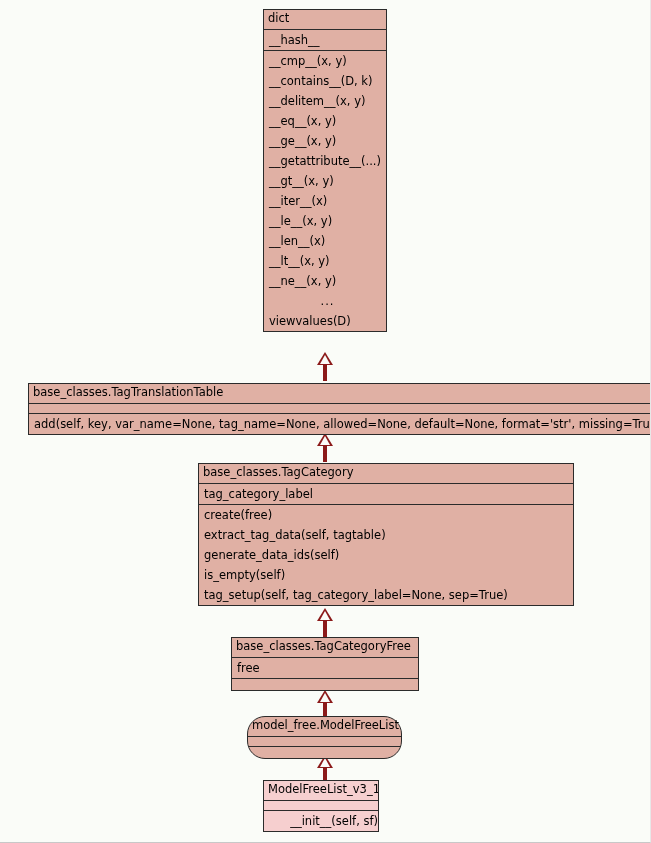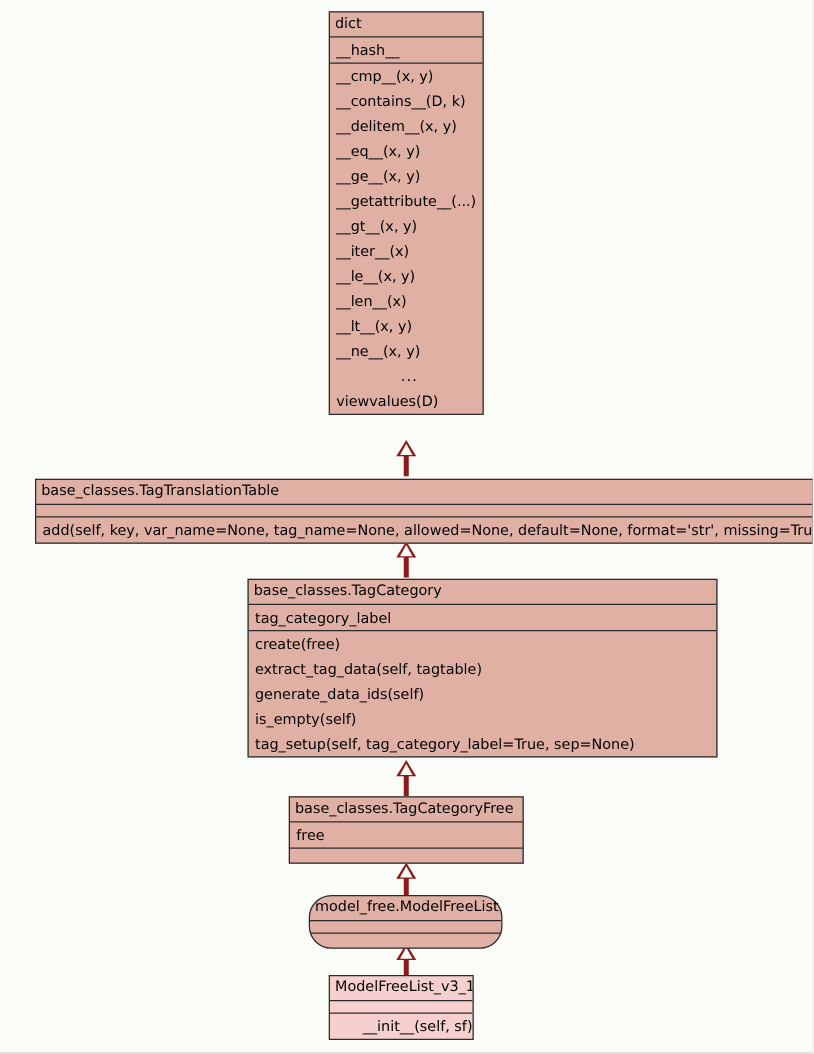--- a/index.html
+++ b/index.html
@@ -166,21 +166,21 @@
       <div class="cls-name">base_classes.TagCategory</div>
     </div>
     <div class="compartment">
       <div class="row">tag_category_label</div>
     </div>
     <div class="compartment">
       <div class="row">create(free)</div>
       <div class="row">extract_tag_data(self, tagtable)</div>
       <div class="row">generate_data_ids(self)</div>
       <div class="row">is_empty(self)</div>
-      <div class="row">tag_setup(self, tag_category_label=True, sep=None)</div>
+      <div class="row">tag_setup(self, tag_category_label=None, sep=True)</div>
     </div>
   </div>
 
   <div class="uml-class" style="left:231px; top:637px; width:188px;">
     <div class="compartment">
       <div class="cls-name">base_classes.TagCategoryFree</div>
     </div>
     <div class="compartment">
       <div class="row">free</div>
     </div>

